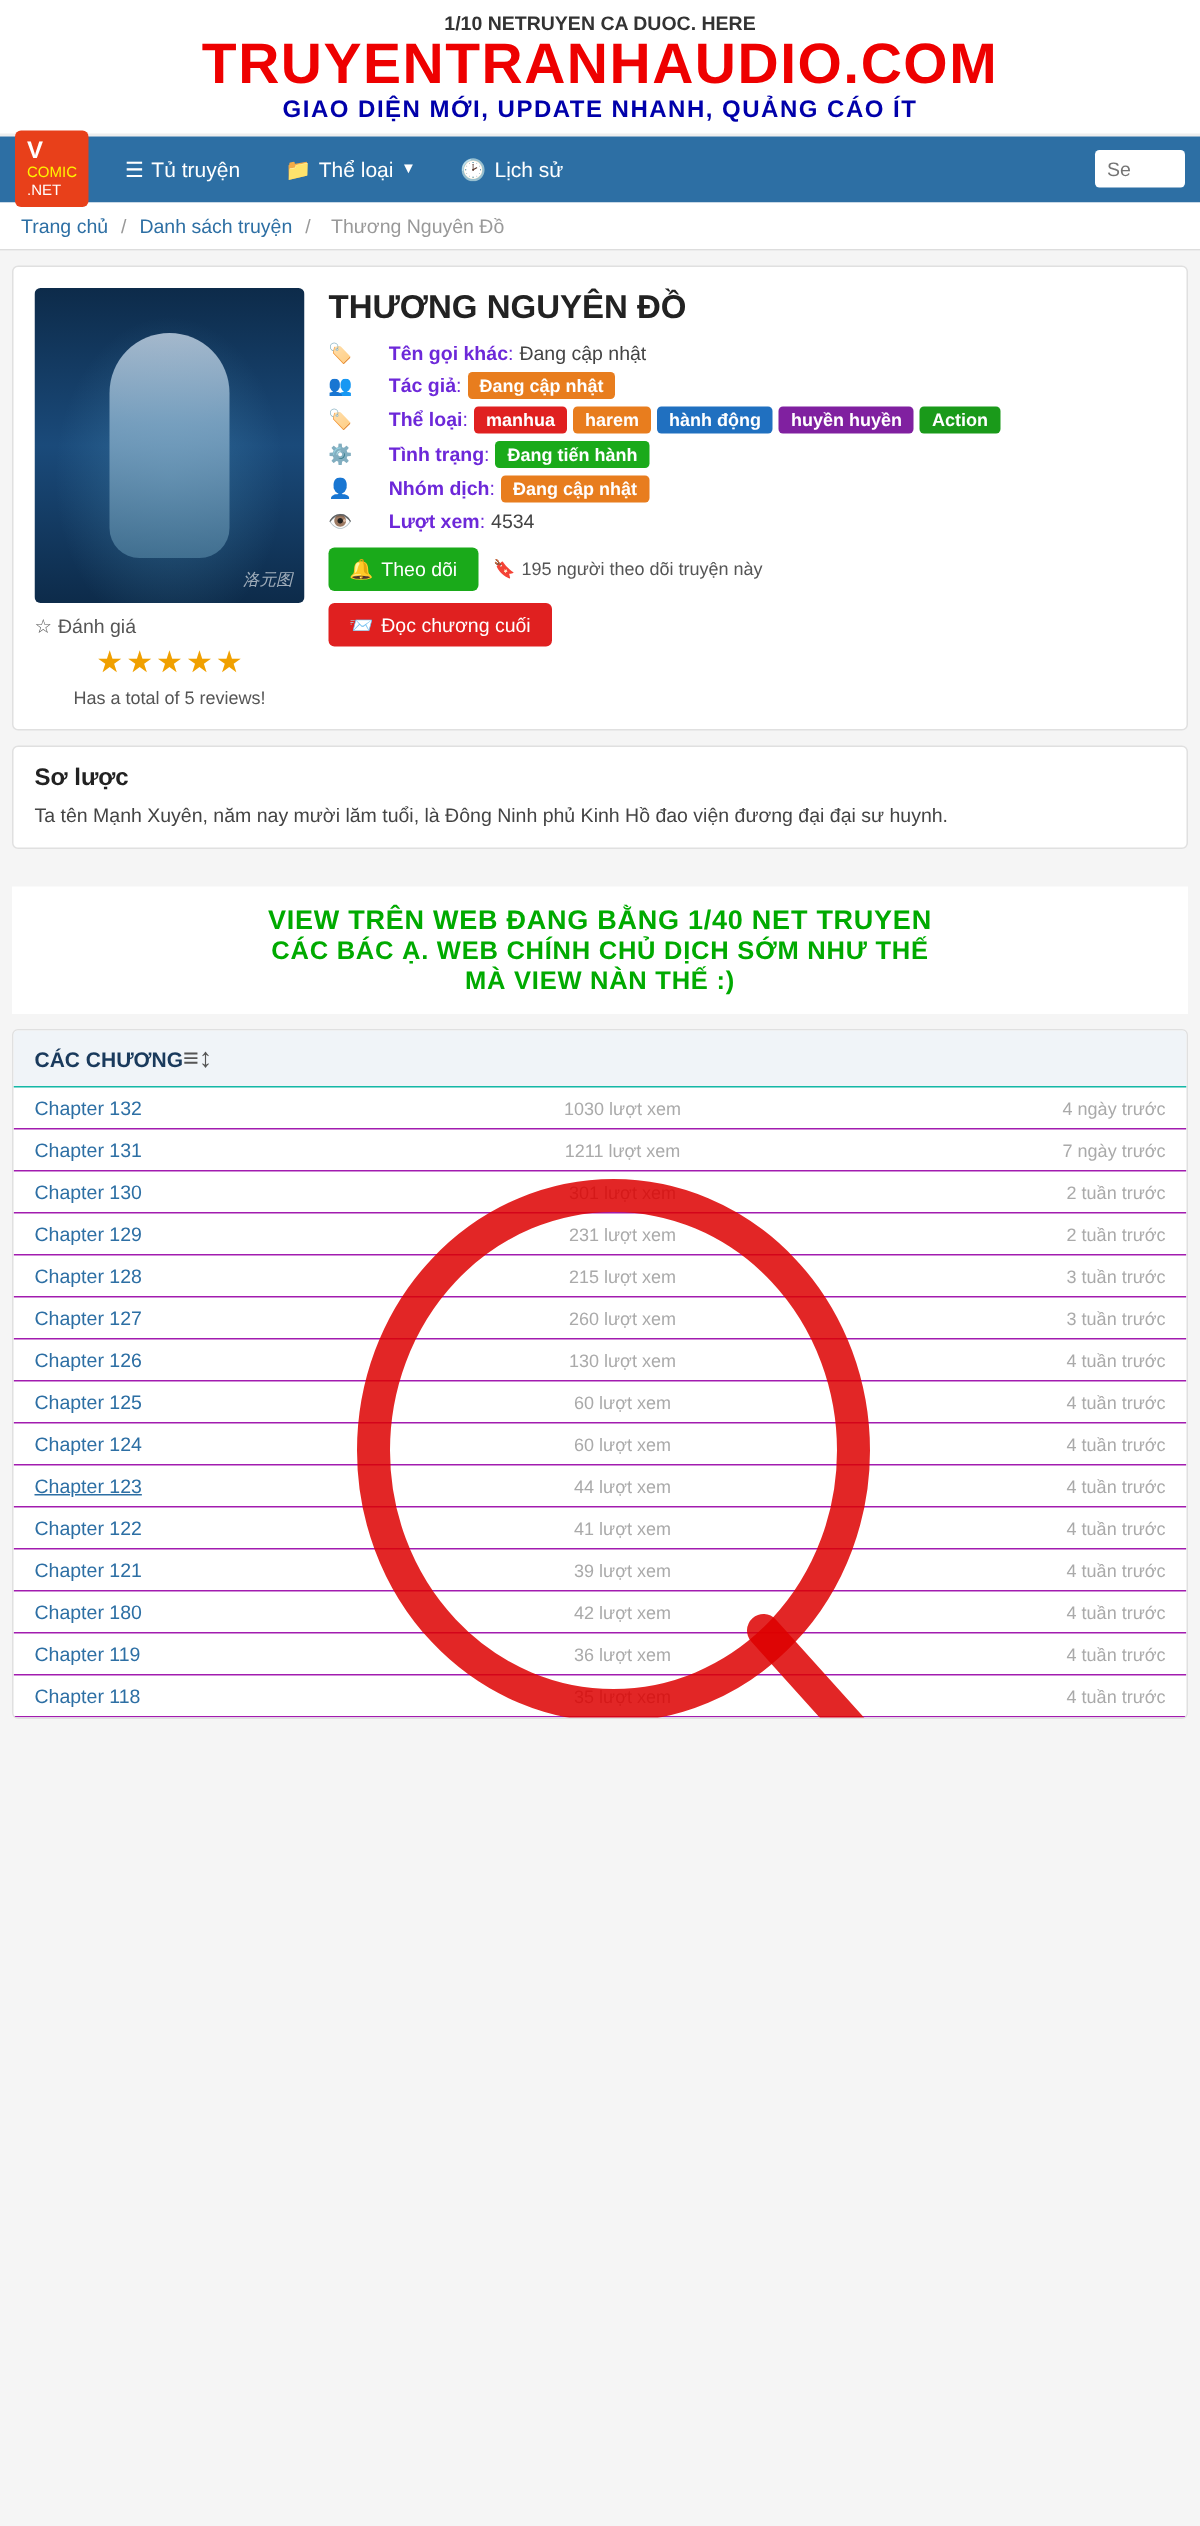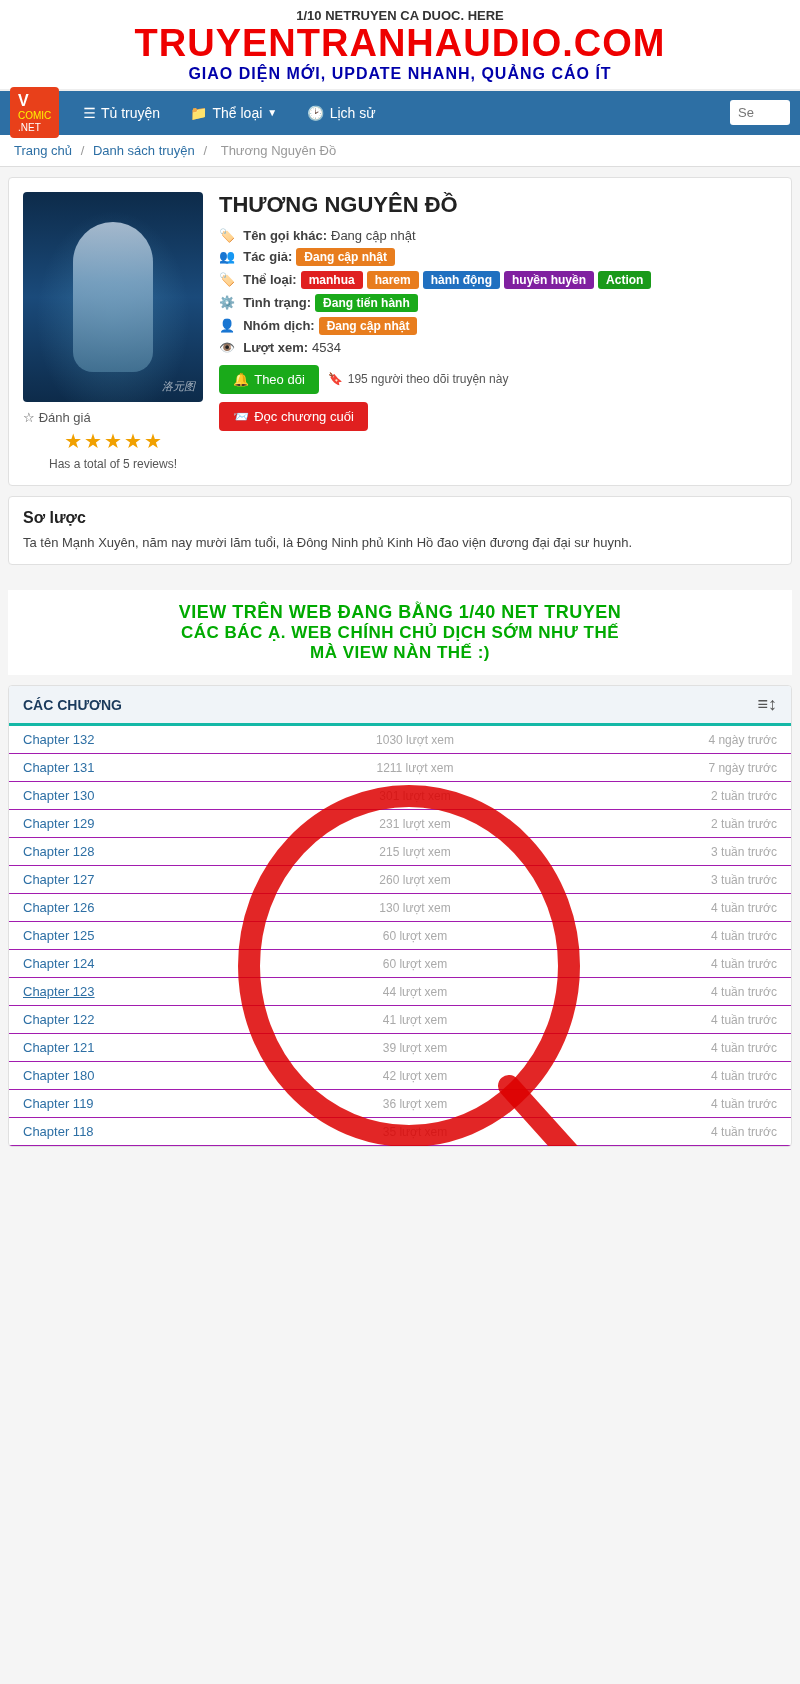--- a/index.html
+++ b/index.html
@@ -153,21 +153,21 @@
     .detail-row {
       font-size: 13px;
       color: #444;
       margin: 5px 0;
       display: flex;
       align-items: center;
       flex-wrap: wrap;
       gap: 4px;
     }
     .detail-icon { margin-right: 4px; }
-    .detail-label { font-weight: bold; color: #404040; }
+    .detail-label { font-weight: normal; color: #6d28d9; margin-left: 16px; }
     .badge {
       display: inline-block;
       padding: 2px 8px;
       border-radius: 3px;
       font-size: 12px;
       color: #fff;
       font-weight: bold;
     }
     .badge-orange { background: #e87d1e; }
     .badge-red { background: #e02020; }
@@ -258,22 +258,21 @@
       border: 1px solid #e0e0e0;
       border-radius: 4px;
       overflow: hidden;
       position: relative;
     }
     .chapters-header {
       background: #f0f4f8;
       padding: 8px 14px;
       display: flex;
       align-items: center;
-      justify-content: space-between;
-      border-bottom: 3px solid #14b8a6;
+      border-bottom: 1px solid #14b8a6;
     }
     .chapters-header-title {
       font-size: 14px;
       font-weight: bold;
       color: #1a3a5c;
       text-transform: uppercase;
     }
     .sort-icon { color: #555; font-size: 18px; cursor: pointer; }
 
     .chapter-row {

